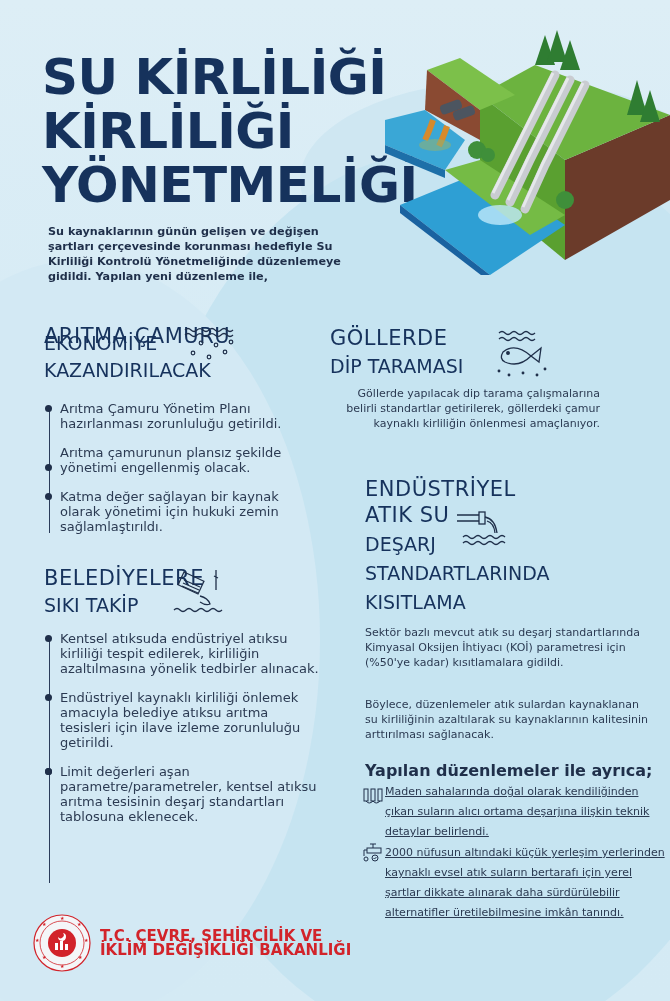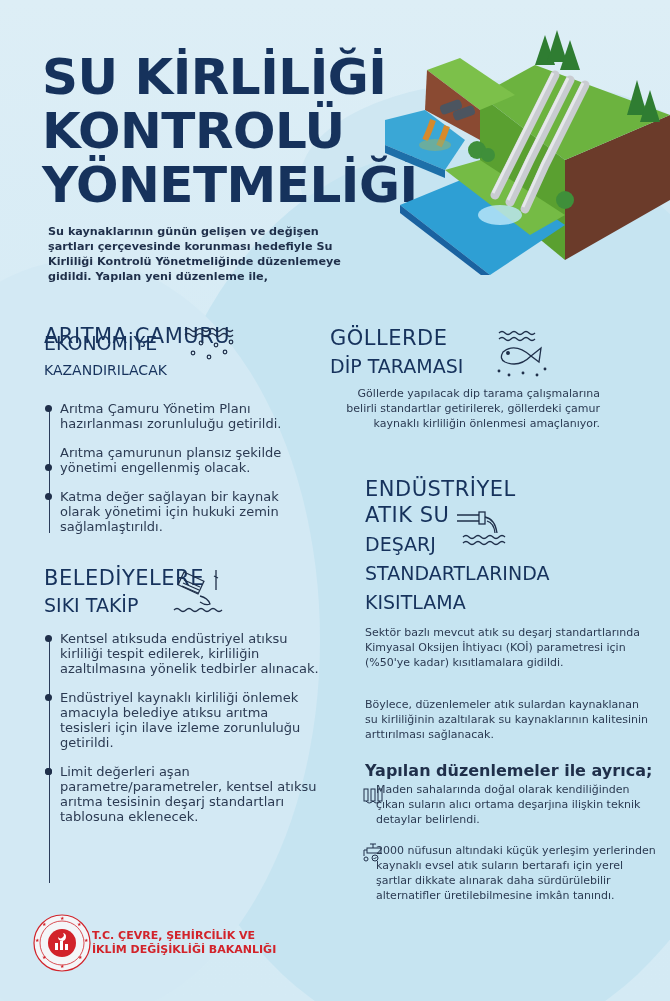--- a/index.html
+++ b/index.html
@@ -33,21 +33,21 @@
   }
 
   .illus { position: absolute; left: 385px; top: 10px; width: 285px; height: 265px; }
 
   .sec-light { font-weight: normal; color: #16325c; letter-spacing: 0.5px; }
   .sec-bold { font-weight: normal; color: #16325c; }
 
   
   .secA-h1 { position: absolute; left: 44px; top: 324px; font-size: 21px; line-height: 24px; }
   .secA-h2 { position: absolute; left: 44px; top: 331px; font-size: 19px; line-height: 24px; }
-  .secA-h3 { position: absolute; left: 44px; top: 358px; font-size: 14px; line-height: 24px; }
+  .secA-h3 { position: absolute; left: 44px; top: 358px; font-size: 19px; line-height: 24px; }
   .iconA { position: absolute; left: 183px; top: 325px; width: 60px; height: 40px; }
 
   .timeline { position: absolute; border-left: 1.2px solid #2a3c5a; }
   .bullets { position: absolute; font-size: 13px; line-height: 15px; color: #2b3a52; }
   .bullets .item { position: relative; margin-bottom: 14px; }
   .bullets .dot {
     position: absolute; left: -15px; width: 7px; height: 7px; border-radius: 50%; background: #1f2f4a;
   }
 
   
@@ -58,42 +58,42 @@
 
   
   .secC-h1 { position: absolute; left: 365px; top: 477px; font-size: 21px; line-height: 24px; }
   .secC-h2 { position: absolute; left: 365px; top: 503px; font-size: 21px; line-height: 24px; }
   .secC-h3 { position: absolute; left: 365px; top: 532px; font-size: 19px; line-height: 24px; }
   .secC-h4 { position: absolute; left: 365px; top: 561px; font-size: 19px; line-height: 24px; }
   .secC-h5 { position: absolute; left: 365px; top: 590px; font-size: 19px; line-height: 24px; }
   .iconC { position: absolute; left: 455px; top: 507px; width: 70px; height: 42px; }
   .secC-p { position: absolute; left: 365px; width: 290px; font-size: 11px; line-height: 15px; color: #2b3a52; }
   .secC-sub { position: absolute; left: 365px; top: 761px; font-size: 16px; font-weight: bold; color: #1f2f4a; }
-  .secC-item { position: absolute; left: 376px; width: 280px; font-size: 11px; line-height: 15px; color: #2b3a52; }
+  .secC-item { position: absolute; left: 385px; width: 280px; font-size: 11px; line-height: 20px; color: #2b3a52; text-decoration: underline; }
   .mini-icon { position: absolute; width: 22px; height: 22px; }
 
   
   .secD-h1 { position: absolute; left: 44px; top: 566px; font-size: 21px; line-height: 24px; }
   .secD-h2 { position: absolute; left: 44px; top: 593px; font-size: 19px; line-height: 24px; }
   .iconD { position: absolute; left: 172px; top: 568px; width: 62px; height: 50px; }
 
   .footer { position: absolute; left: 32px; top: 913px; display: flex; align-items: center; }
   .seal { width: 60px; height: 60px; }
-  .ministry { margin-left: 0; color: #d2232a; font-weight: bold; font-size: 11px; line-height: 14px; }
+  .ministry { margin-left: 8px; color: #d2232a; font-weight: bold; font-size: 15px; line-height: 14px; }
 </style>
 </head>
 <body>
 
 <div class="bg-blob bg3"></div>
 <div class="bg-blob bg1"></div>
 <div class="bg-blob bg2"></div>
 
 <div class="title">
   <div>SU KİRLİLİĞİ</div>
-  <div>KONTROLÜ</div>
+  <div>KİRLİLİĞİ</div>
   <div>YÖNETMELİĞİ</div>
 </div>
 
 <svg class="illus" viewBox="0 0 285 265">
 
   <polygon points="180,150 285,105 285,190 180,250" fill="#6b3b2a"></polygon>
 
   <polygon points="95,85 150,55 285,105 180,150" fill="#6cb33f"></polygon>
 
   <polygon points="95,85 180,150 180,250 95,180" fill="#5aa030"></polygon>

